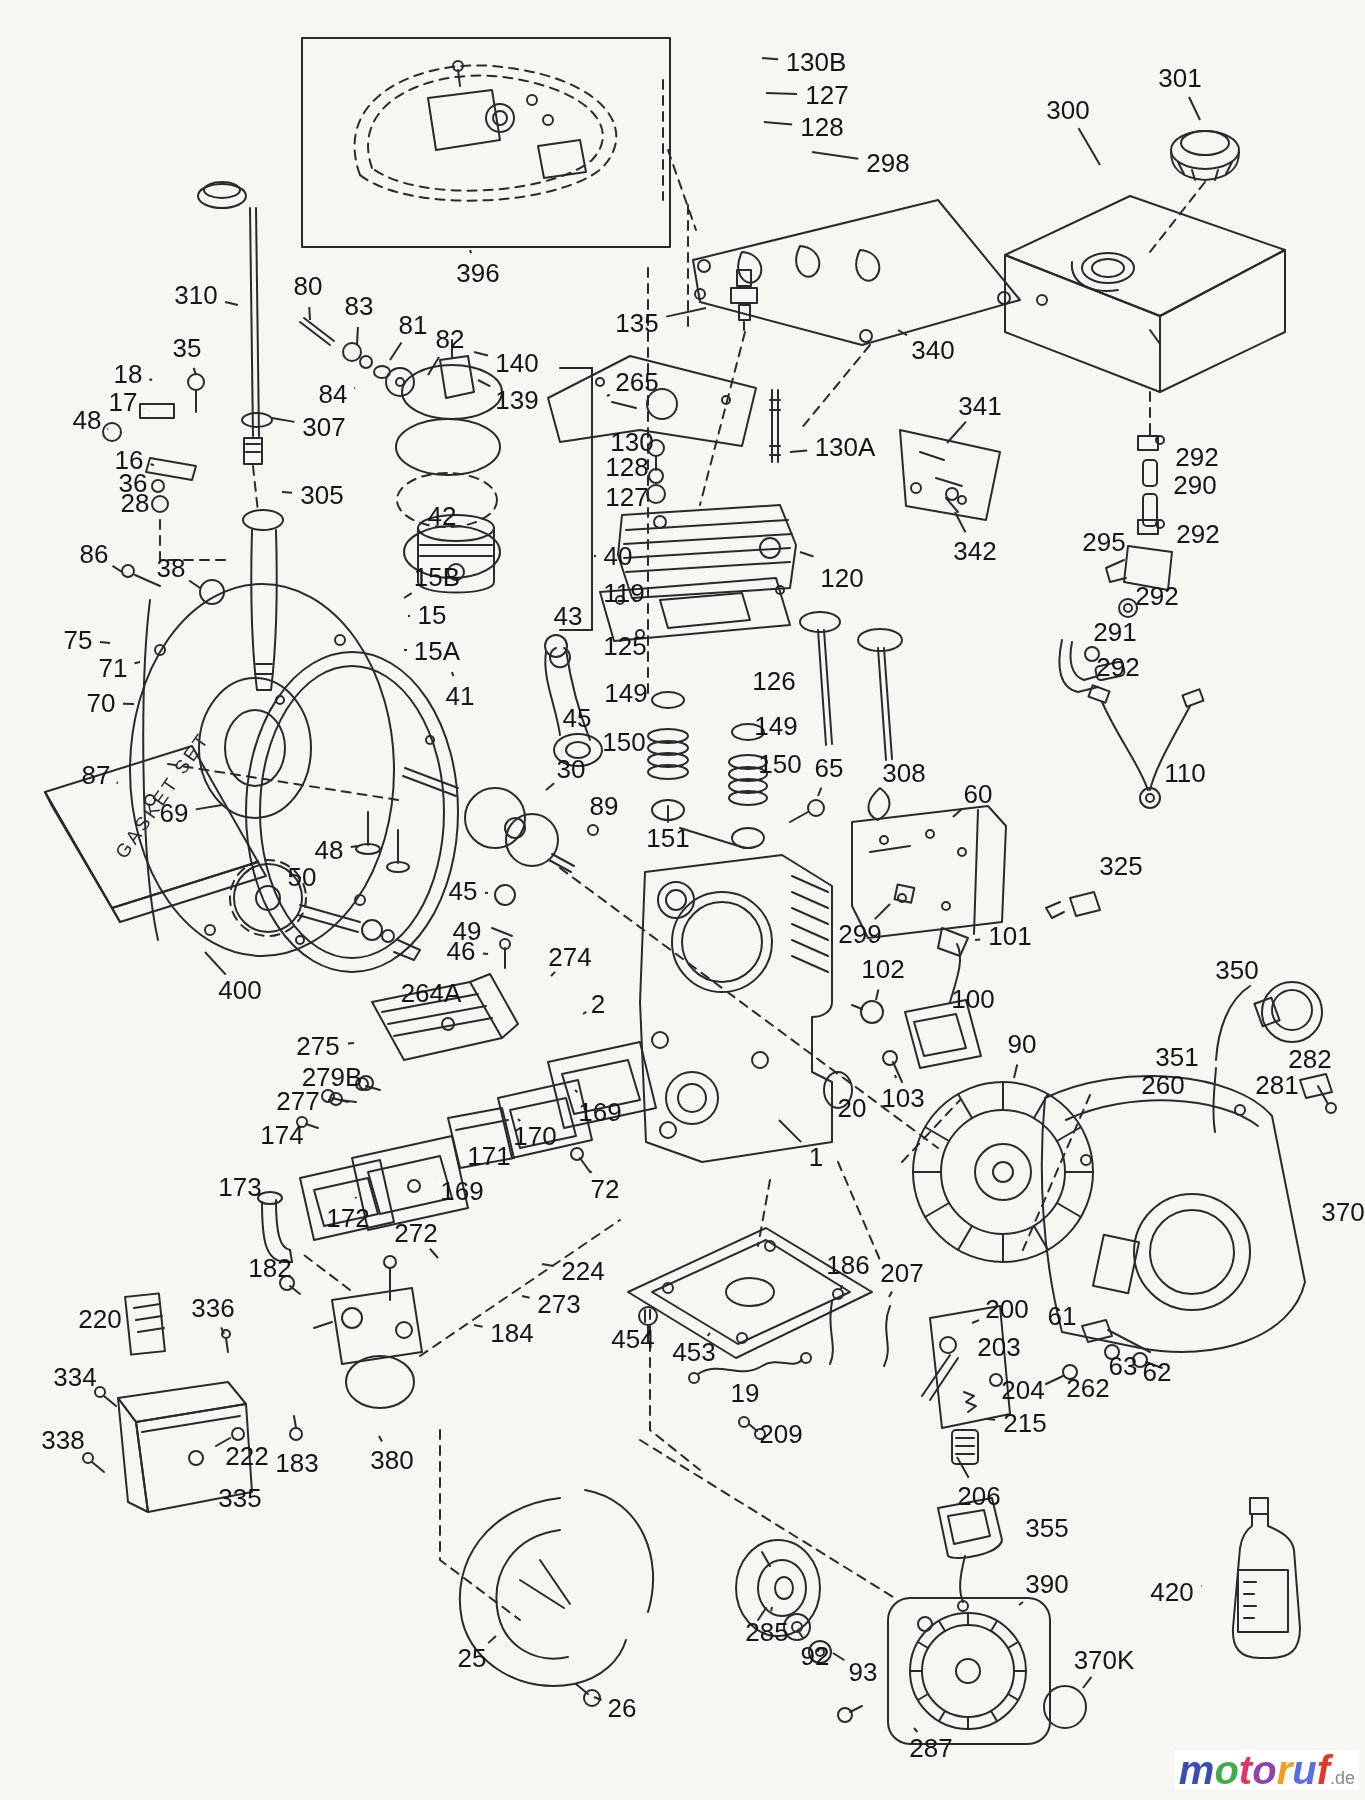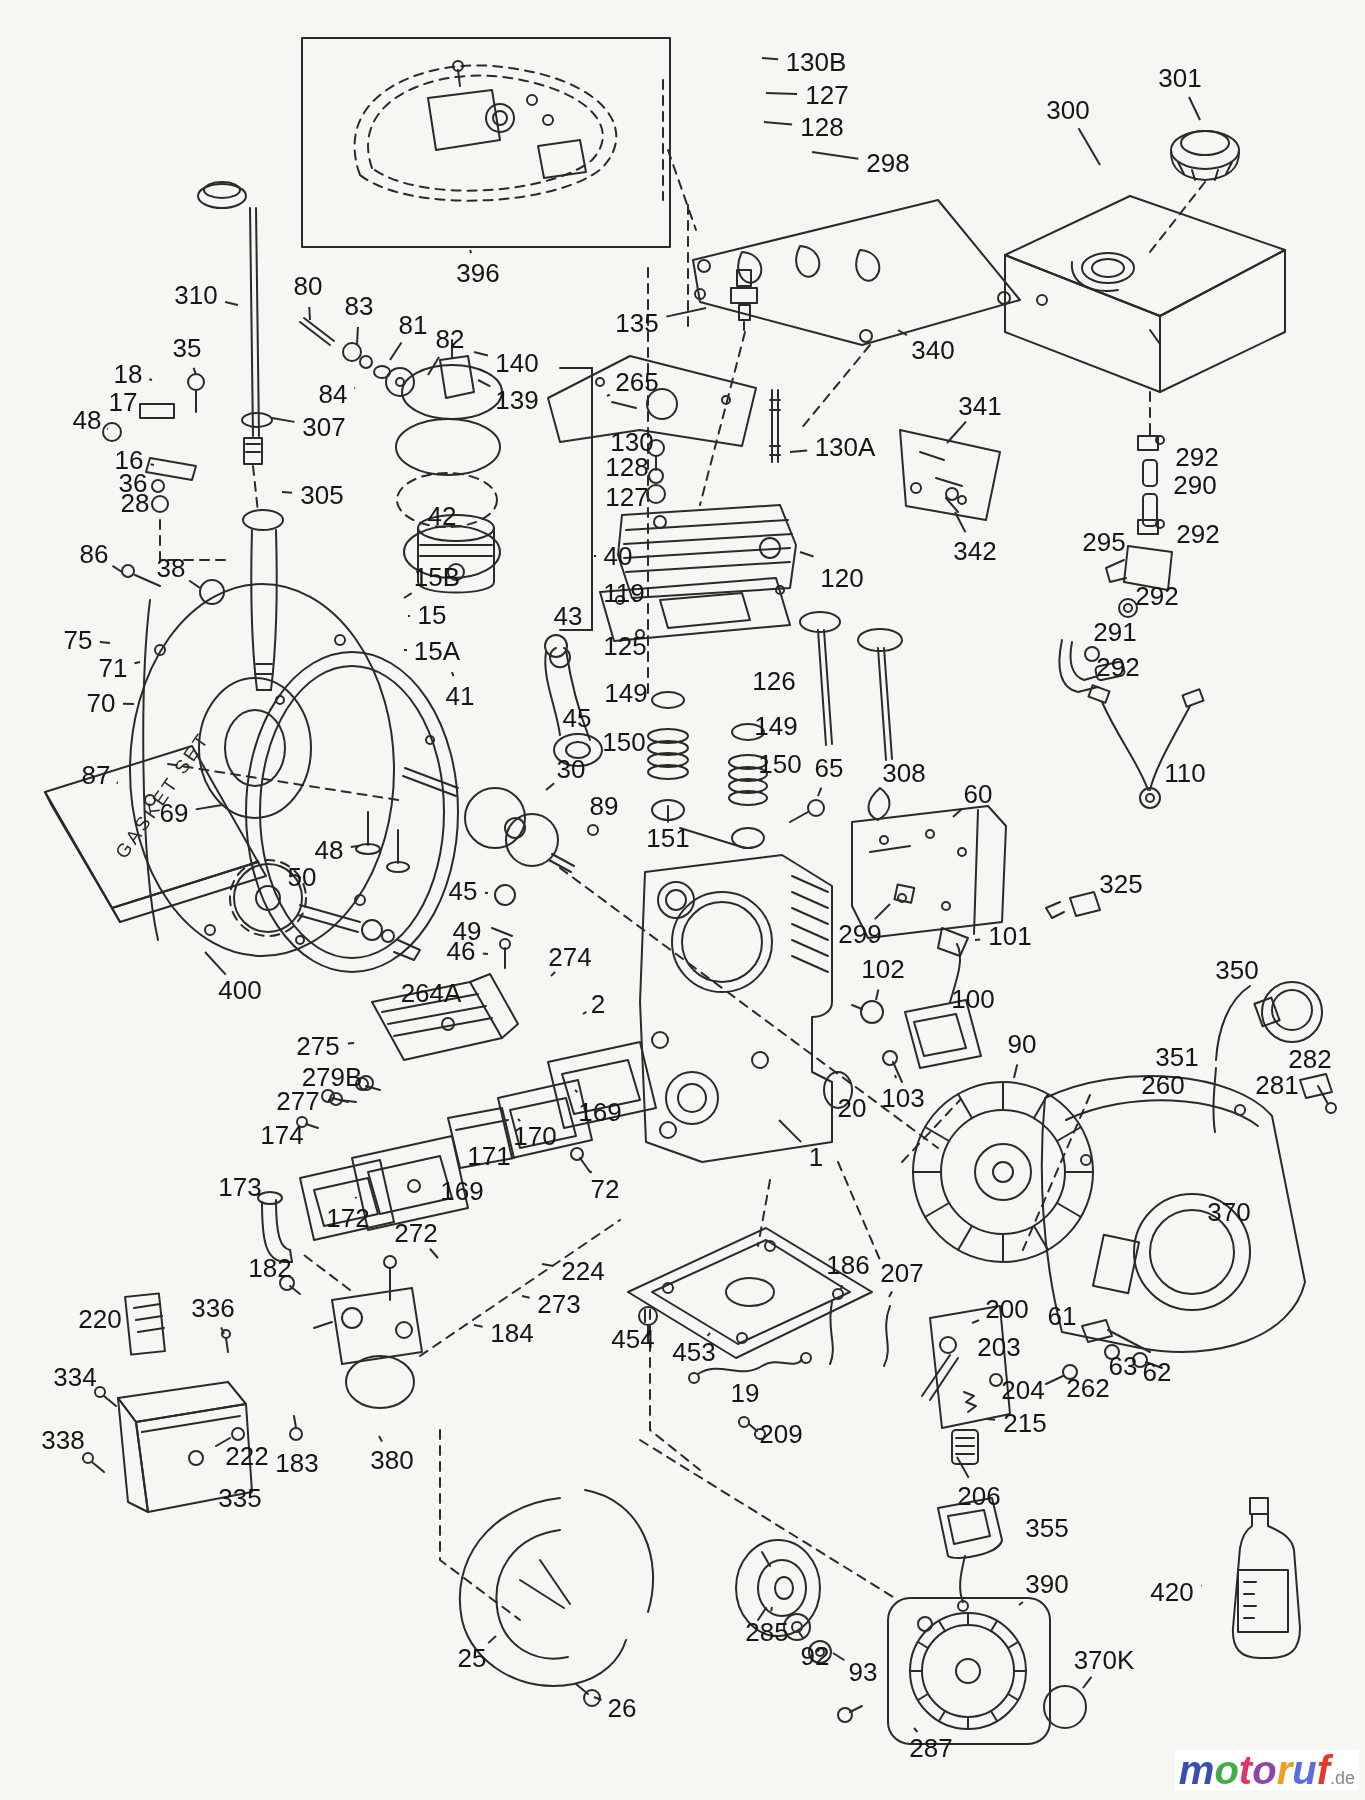--- a/index.html
+++ b/index.html
@@ -799,21 +799,21 @@
       <div class="label" style="left: 776px; top: 726px;">149</div>
       <div class="label" style="left: 780px; top: 764px;">150</div>
       <div class="label" style="left: 668px; top: 838px;">151</div>
       <div class="label" style="left: 577px; top: 718px;">45</div>
       <div class="label" style="left: 571px; top: 769px;">30</div>
       <div class="label" style="left: 604px; top: 806px; text-align: right;">89</div>
       <div class="label" style="left: 829px; top: 768px;">65</div>
       <div class="label" style="left: 904px; top: 773px;">308</div>
       <div class="label" style="left: 978px; top: 794px;">60</div>
       <div class="label" style="left: 1185px; top: 773px;">110</div>
-      <div class="label" style="left: 1121px; top: 884px;">325</div>
+      <div class="label" style="left: 1121px; top: 866px;">325</div>
       <div class="label" style="left: 860px; top: 934px;">299</div>
       <div class="label" style="left: 1010px; top: 936px;">101</div>
       <div class="label" style="left: 883px; top: 969px;">102</div>
       <div class="label" style="left: 973px; top: 999px;">100</div>
       <div class="label" style="left: 1022px; top: 1044px;">90</div>
       <div class="label" style="left: 903px; top: 1098px;">103</div>
       <div class="label" style="left: 852px; top: 1108px;">20</div>
       <div class="label" style="left: 816px; top: 1157px;">1</div>
       <div class="label" style="left: 329px; top: 850px;">48</div>
       <div class="label" style="left: 302px; top: 877px;">50</div>
@@ -833,21 +833,21 @@
       <div class="label" style="left: 462px; top: 1191px;">169</div>
       <div class="label" style="left: 489px; top: 1156px;">171</div>
       <div class="label" style="left: 535px; top: 1136px;">170</div>
       <div class="label" style="left: 600px; top: 1112px;">169</div>
       <div class="label" style="left: 605px; top: 1189px;">72</div>
       <div class="label" style="left: 1237px; top: 970px;">350</div>
       <div class="label" style="left: 1177px; top: 1057px;">351</div>
       <div class="label" style="left: 1163px; top: 1085px;">260</div>
       <div class="label" style="left: 1310px; top: 1059px;">282</div>
       <div class="label" style="left: 1277px; top: 1085px;">281</div>
-      <div class="label" style="left: 1229px; top: 1212px; text-align: right;">370</div>
+      <div class="label" style="left: 1343px; top: 1212px; text-align: right;">370</div>
       <div class="label" style="left: 1197px; top: 457px;">292</div>
       <div class="label" style="left: 1195px; top: 485px;">290</div>
       <div class="label" style="left: 1198px; top: 534px;">292</div>
       <div class="label" style="left: 1104px; top: 542px;">295</div>
       <div class="label" style="left: 1157px; top: 596px;">292</div>
       <div class="label" style="left: 1115px; top: 632px;">291</div>
       <div class="label" style="left: 1118px; top: 667px;">292</div>
       <div class="label" style="left: 270px; top: 1268px;">182</div>
       <div class="label" style="left: 213px; top: 1308px;">336</div>
       <div class="label" style="left: 100px; top: 1319px;">220</div>

